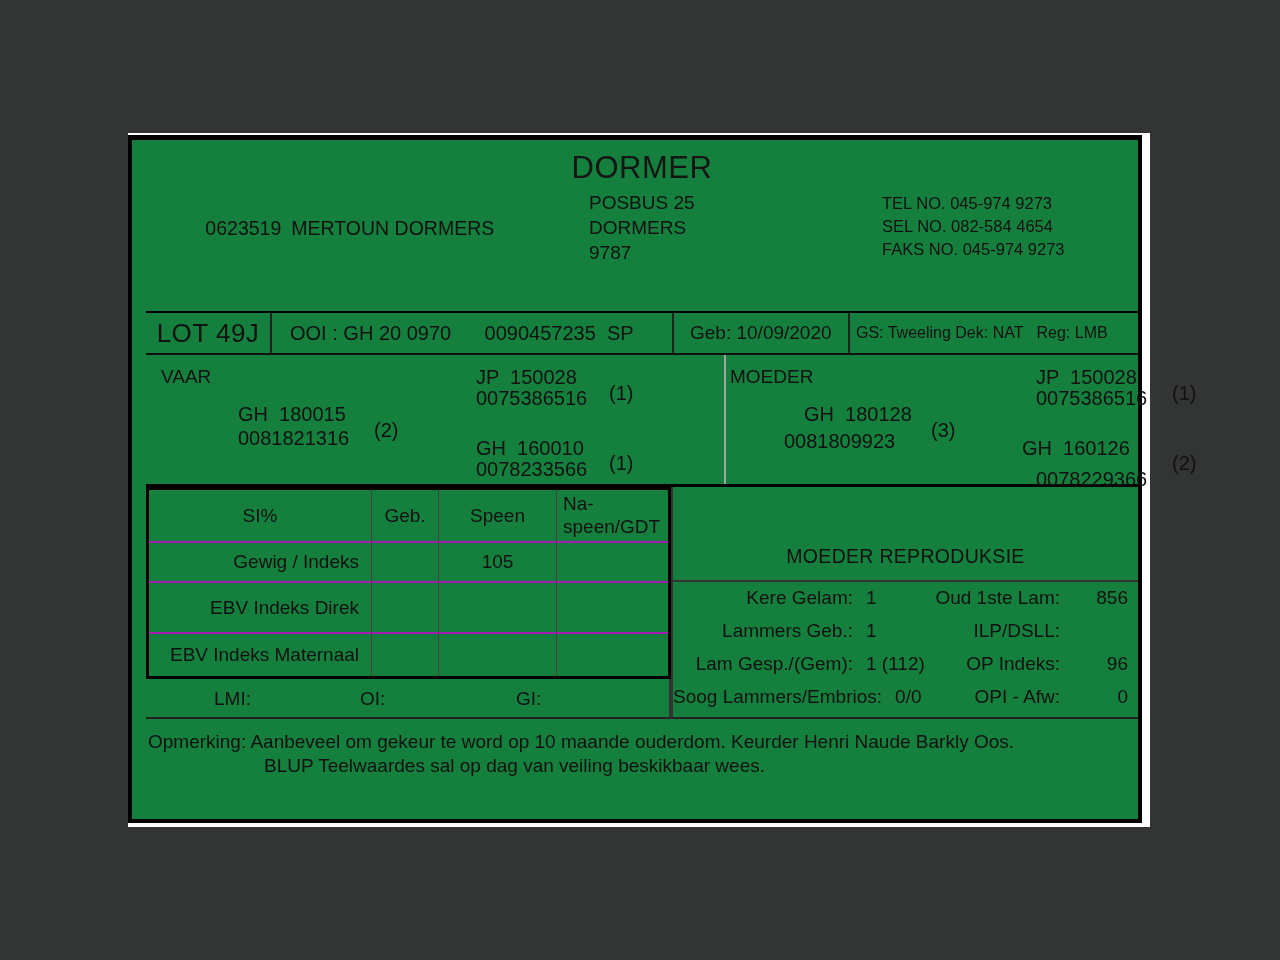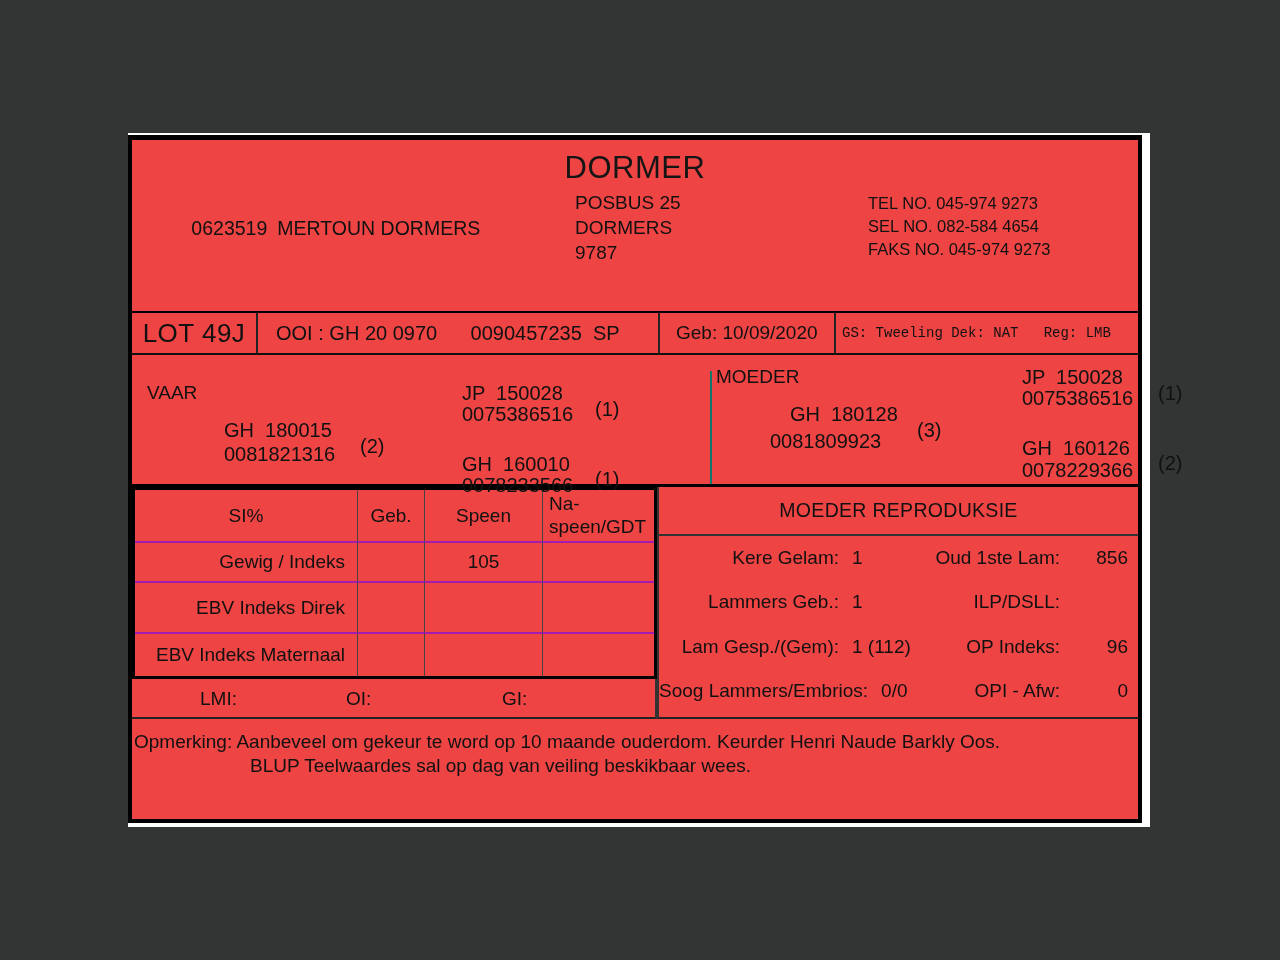--- a/index.html
+++ b/index.html
@@ -12,21 +12,22 @@
     overflow:hidden;
   }
   .sheet {
     position:absolute; left:128px; top:133px;
     width:1022px; height:694px;
     background:#fff;
   }
   .card {
     position:absolute; left:0; top:2px; right:8px; bottom:4px;
     border:4px solid #000; border-top-width:5px;
-    background:#ef4444;
+    background:#15803d;
+    padding-left:14px;
   }
   
   .header { position:relative; height:171px; }
   .title {
     text-align:center; padding-top:10px;
     font-size:31px; letter-spacing:0.5px; color:#151515;
   }
   .member { position:absolute; left:16px; top:54px; font-size:19.5px; white-space:pre; }
   .member .stud { margin-left:10px; }
   .address { position:absolute; left:443px; top:50px; font-size:19px; line-height:25px; }
@@ -34,47 +35,47 @@
   
   .lot-row {
     display:grid; grid-template-columns:126px 402px 176px 1fr;
     border-top:2px solid #000; border-bottom:2px solid #111;
     height:44px;
   }
   .lot-row > div { display:flex; align-items:center; }
   .lot-cell { justify-content:center; font-size:26px; border-right:2px solid #222; letter-spacing:0.5px;}
   .ooi-cell  { padding-left:18px; font-size:20px; border-right:2px solid #222; white-space:pre; }
   .geb-cell  { padding-left:16px; font-size:19px; border-right:2px solid #222; }
-  .gs-cell   { padding-left:6px;  font-size:14px; white-space:pre;font-family:Liberation Mono, monospace; }
+  .gs-cell   { padding-left:6px;  font-size:16px; white-space:pre; }
   
   .parents { display:flex; height:132px; border-bottom:3px solid #000; }
   .ped-cell { position:relative; font-size:20px; }
-  .ped-cell.vaar { width:580px; border-right:2px solid #0f766e;margin-top:16px; }
+  .ped-cell.vaar { width:580px; border-right:2px solid #a3a3a3; }
   .ped-cell.moeder { flex:1; }
   .ped-cell span { position:absolute; white-space:pre; }
   .ped-label { font-size:19px; }
   .vaar .ped-label { left:15px; top:11px; }
   .vaar .p1 { left:92px;  top:48px; }
   .vaar .p2 { left:92px;  top:72px; }
   .vaar .pn { left:228px; top:64px; }
   .vaar .g1a{ left:330px; top:11px; }
   .vaar .g1b{ left:330px; top:32px; }
   .vaar .g1n{ left:463px; top:27px; }
   .vaar .g2a{ left:330px; top:82px; }
   .vaar .g2b{ left:330px; top:103px;}
   .vaar .g2n{ left:463px; top:97px; }
   .moeder .ped-label { left:4px; top:11px; }
   .moeder .p1 { left:58px;  top:48px;margin-left:20px; }
   .moeder .p2 { left:58px;  top:75px; }
   .moeder .pn { left:205px; top:64px; }
   .moeder .g1a{ left:310px; top:11px; }
   .moeder .g1b{ left:310px; top:32px; }
   .moeder .g1n{ left:446px; top:27px; }
-  .moeder .g2a{ left:310px; top:82px; }
-  .moeder .g2b{ left:310px; top:104px;}
+  .moeder .g2a{ left:296px; top:82px; }
+  .moeder .g2b{ left:310px; top:113px;}
   .moeder .g2n{ left:446px; top:97px; }
   
   .lower { display:flex; height:232px; }
   .lower-left { width:525px; }
   .si-table {
     height:192px; border:3px solid #000;
     display:grid;
     grid-template-columns:222px 67px 118px 1fr;
     grid-template-rows:51px 40px 51px 1fr;
     font-size:19px;
@@ -93,21 +94,21 @@
     position:relative; height:40px;
     border-right:2px solid #333; border-bottom:2px solid #222;
     font-size:19px;
   }
   .lmi-row span { position:absolute; top:9px; }
   .lmi-l { left:68px; } .oi-l { left:214px; } .gi-l { left:370px; }
   .repro { flex:1; border-left:2px solid #333; border-bottom:2px solid #222; display:flex; flex-direction:column; }
   .repro-title {
     height:49px; border-bottom:2px solid #333;
     display:flex; align-items:center; justify-content:center;
-    font-size:19.5px; letter-spacing:0.3px;
+    font-size:19.5px; letter-spacing:0.3px;margin-top:46px;
   }
   .repro-rows { flex:1; display:flex; flex-direction:column; font-size:19px; padding-bottom:4px;}
   .repro-row { flex:1; display:flex; align-items:center; padding-right:10px; white-space:nowrap; }
   .repro-row .l1 { min-width:180px; text-align:right; }
   .repro-row .v1 { min-width:80px; text-align:left; padding-left:13px; }
   .repro-row .l2 { flex:1; text-align:right; }
   .repro-row .v2 { min-width:68px; text-align:right; }
   
   .remark { padding:11px 6px 0 2px; font-size:19px; line-height:24px; }
   .remark .line2 { margin-left:116px; }

